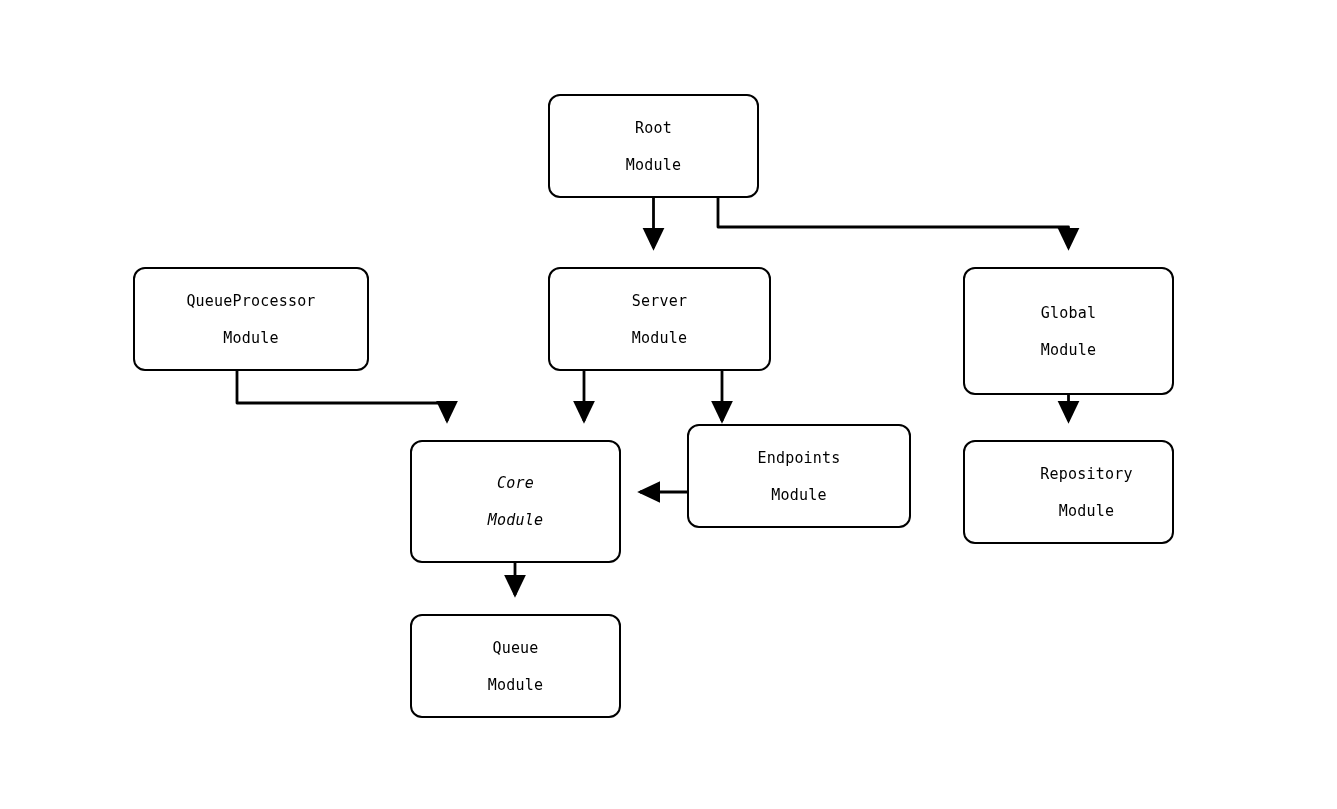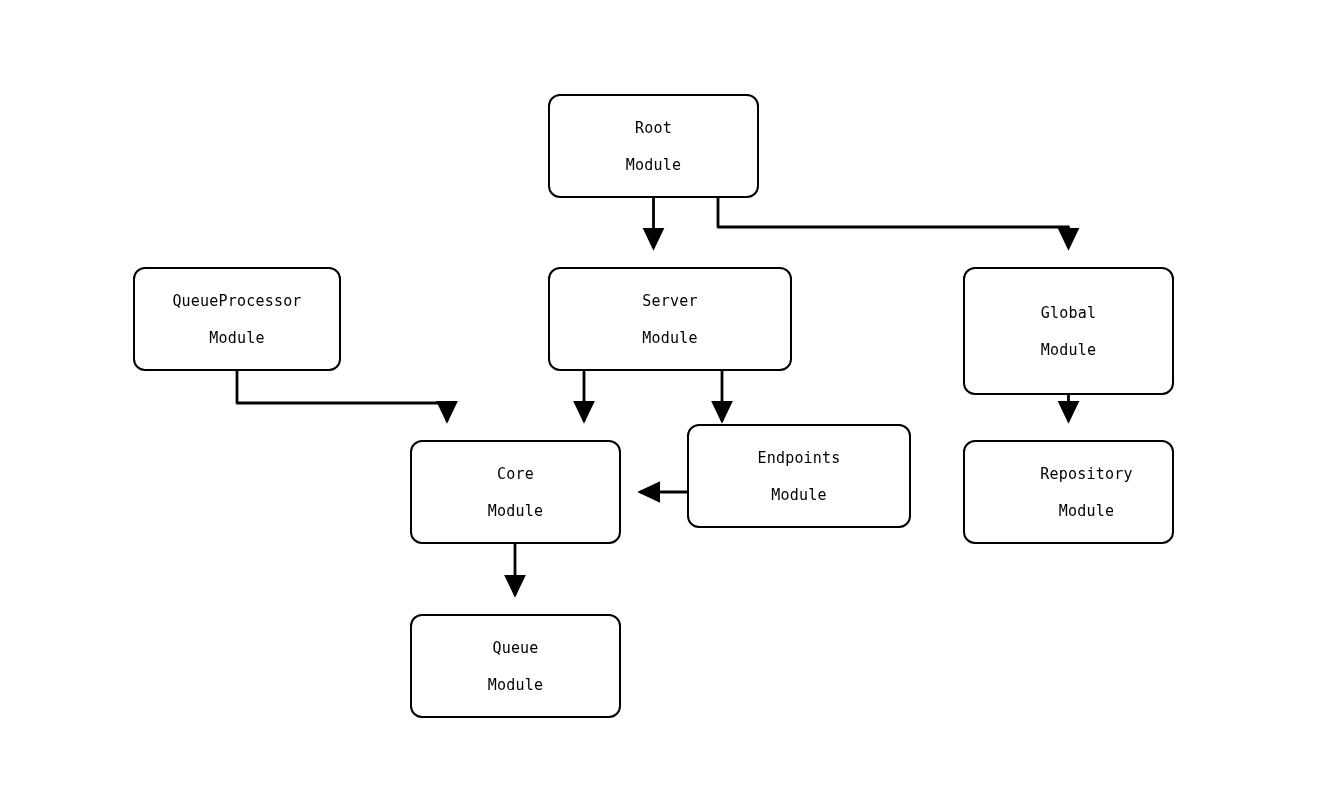--- a/index.html
+++ b/index.html
@@ -92,36 +92,36 @@
     <g>
       <path d="M515,544 L515,595" stroke="#000000" stroke-width="2.8" fill="none" marker-end="url(#arrow)"></path>
     </g>
   </svg>
 
   <div class="node" style="left:548px; top:94px; width:211px; height:104px;">
     <span class="line1">Root</span>
     <span class="line2">Module</span>
   </div>
 
-  <div class="node" style="left:133px; top:267px; width:208px; height:104px;">
+  <div class="node" style="left:133px; top:267px; width:236px; height:104px;">
     <span class="line1">QueueProcessor</span>
     <span class="line2">Module</span>
   </div>
 
-  <div class="node" style="left:548px; top:267px; width:244px; height:104px;">
+  <div class="node" style="left:548px; top:267px; width:223px; height:104px;">
     <span class="line1">Server</span>
     <span class="line2">Module</span>
   </div>
 
   <div class="node" style="left:963px; top:267px; width:211px; height:128px;">
     <span class="line1">Global</span>
     <span class="line2">Module</span>
   </div>
 
-  <div class="node" style="left:410px; top:440px; width:211px; height:104px;">
+  <div class="node" style="left:410px; top:440px; width:211px; height:123px;font-style:italic;">
     <span class="line1">Core</span>
     <span class="line2">Module</span>
   </div>
 
   <div class="node" style="left:687px; top:424px; width:224px; height:104px;">
     <span class="line1">Endpoints</span>
     <span class="line2">Module</span>
   </div>
 
   <div class="node" style="left:963px; top:440px; width:211px; height:104px;padding-left:36px;">

